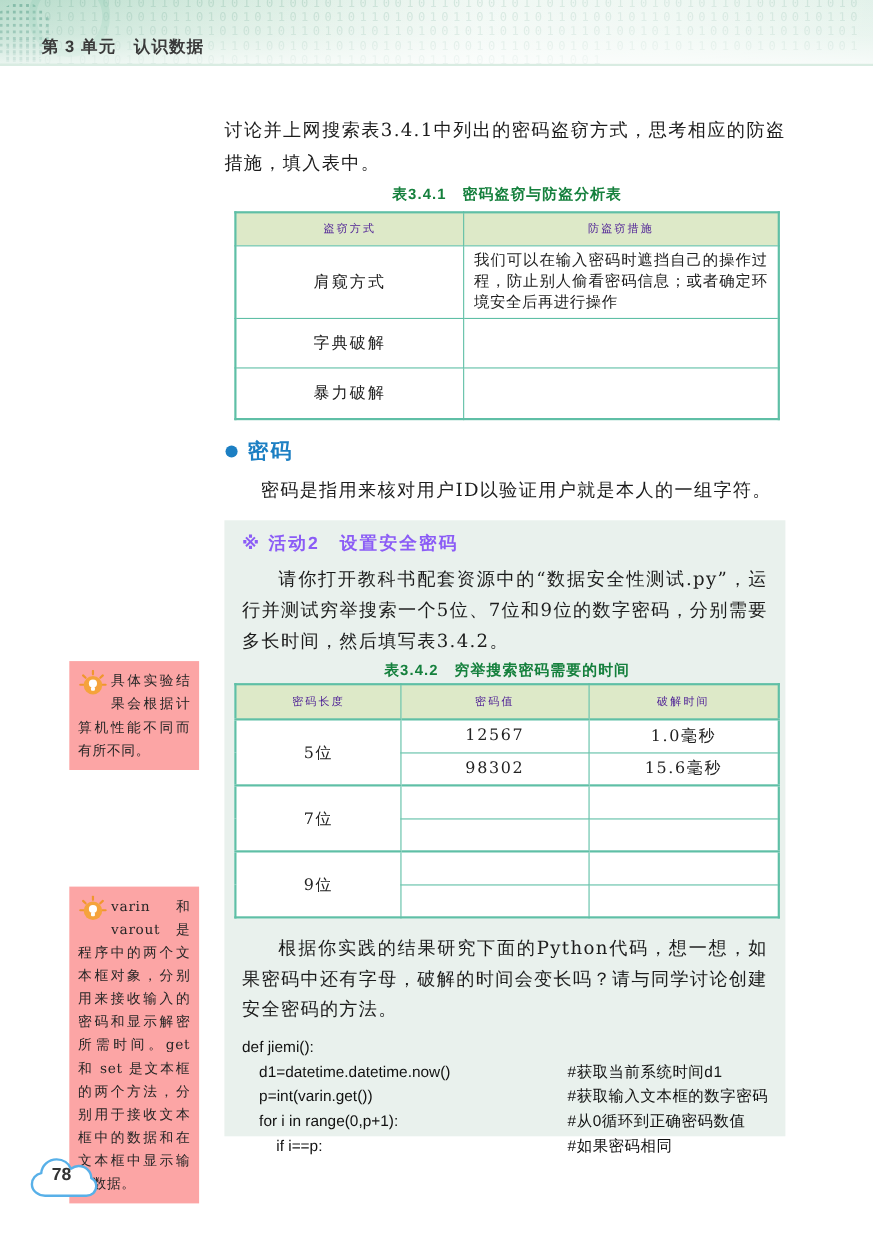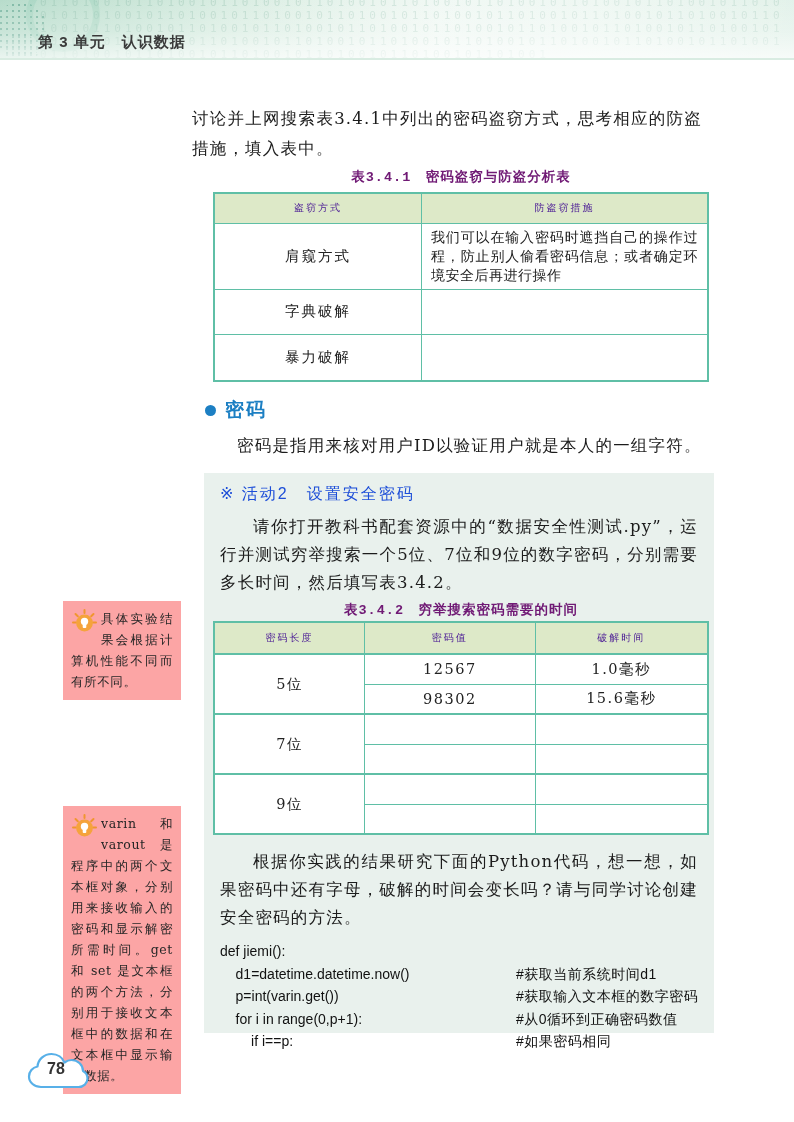--- a/index.html
+++ b/index.html
@@ -39,25 +39,25 @@
   .unit-title {
     position:absolute; left:38px; top:33px; z-index:3;
     font-family:"Liberation Sans","DejaVu Sans",sans-serif;
     font-size:15px; font-weight:bold; color:#3a3a3a; letter-spacing:1px;
   }
 
   
   .bodytext {
     font-size:16.5px; line-height:30px; text-align:justify; letter-spacing:1.2px; color:#1c1c1c;
   }
-  .p-intro { position:absolute; left:192px; top:104px; width:510px; }
+  .p-intro { position:absolute; left:204px; top:104px; width:510px; }
   .indent { text-indent:2em; }
   .caption {
-    font-family:Liberation Mono, monospace;
-    font-size:13.5px; font-weight:bold; color:#701a75; text-align:center; letter-spacing:1px;
+    font-family:Liberation Sans, sans-serif;
+    font-size:13.5px; font-weight:bold; color:#15803d; text-align:center; letter-spacing:1px;
   }
   .cap1 { position:absolute; left:213px; top:168px; width:496px; }
 
   
   table.grn { border-collapse:collapse; table-layout:fixed; background:#ffffff; }
   table.grn, table.grn td, table.grn th { border:1px solid #5fbfa6; }
   table.grn { border:2px solid #5fbfa6; }
   table.grn th {
     background:#dde9c8; font-weight:normal; font-size:10px; letter-spacing:2px;
     font-family:Liberation Serif, serif; color:#4c1d95;
@@ -89,21 +89,21 @@
   .sec .dot { width:11px; height:11px; border-radius:50%; background:#1c7fc3; margin-right:9px; }
   .p-def { position:absolute; left:204px; top:431px; width:510px; }
 
   
   .activity {
     position:absolute; left:204px; top:473px; width:510px; height:560px;
     background:#e9f1ed;
   }
   .act-title {
     margin:11px 16px 0; font-family:"Liberation Sans","DejaVu Sans",sans-serif;
-    font-size:16px; font-weight:normal; color:#1d4ed8; letter-spacing:2px;
+    font-size:16px; font-weight:bold; color:#8b5cf6; letter-spacing:2px;
   }
   .activity p.bodytext { margin:8px 16px 0; line-height:28px; }
   .cap2 { margin:4px 0 0 9px; width:496px; }
   .act-p2 { margin-top:13px !important; }
 
   .code { margin:8px 16px 0; font-family:Liberation Sans, sans-serif; }
   .code-line { display:flex; line-height:22.5px; font-size:14px; color:#111; }
   .code-text { white-space:pre; width:296px; flex:0 0 296px; }
   .code-comment { white-space:pre; letter-spacing:.5px; }
 

